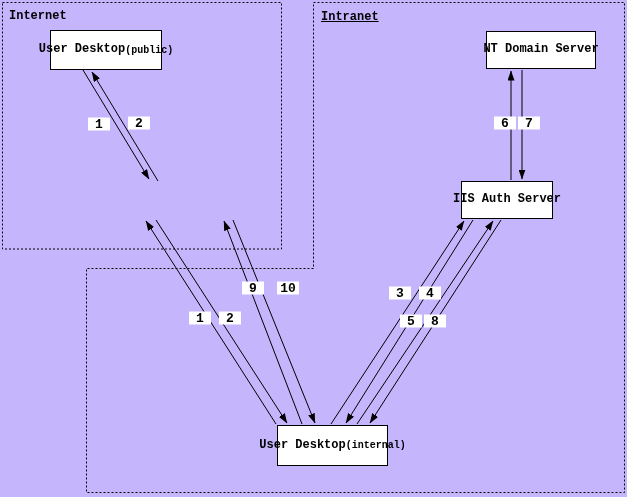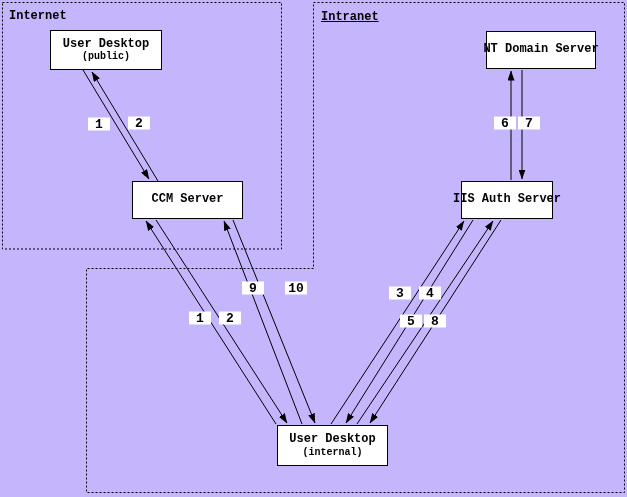--- a/index.html
+++ b/index.html
@@ -12,21 +12,20 @@
     color: #000000;
     overflow: hidden;
   }
   #wires { position: absolute; left: 0; top: 0; width: 627px; height: 497px; }
   .node {
     position: absolute;
     box-sizing: border-box;
     border: 1px solid #000000;
     background: #ffffff;
     display: flex;
-    flex-direction: column;
     align-items: center;
     justify-content: center;
     text-align: center;
     line-height: 1.1;
   }
   .node .title { font-size: 12px; font-weight: bold; letter-spacing: 0px; white-space: nowrap; }
   .node .subtitle { font-size: 10px; font-weight: bold; white-space: nowrap; }
   .region-label {
     position: absolute;
     font-size: 12px;
@@ -83,40 +82,37 @@
 
   <div class="node" style="left:50px; top:30px; width:112px; height:40px;">
     <div class="title">User Desktop</div>
     <div class="subtitle">(public)</div>
   </div>
 
   <div class="node" style="left:486px; top:31px; width:110px; height:38px;">
     <div class="title">NT Domain Server</div>
   </div>
 
-  <div class="node" style="left:132px; top:181px; width:111px; height:38px;">
-    <div class="title">CCM Server</div>
-  </div>
 
   <div class="node" style="left:461px; top:181px; width:92px; height:38px;">
     <div class="title">IIS Auth Server</div>
   </div>
 
   <div class="node" style="left:277px; top:425px; width:111px; height:41px;">
     <div class="title">User Desktop</div>
     <div class="subtitle">(internal)</div>
   </div>
 
   <div id="flow-labels">
       <div class="flow-label" style="left: 99px; top: 124px;">1</div>
       <div class="flow-label" style="left: 139px; top: 123px;">2</div>
       <div class="flow-label" style="left: 200px; top: 318px;">1</div>
       <div class="flow-label" style="left: 230px; top: 318px;">2</div>
       <div class="flow-label" style="left: 253px; top: 288px;">9</div>
-      <div class="flow-label" style="left: 296px; top: 288px; text-align: center;">10</div>
+      <div class="flow-label" style="left: 288px; top: 288px; text-align: center;">10</div>
       <div class="flow-label" style="left: 400px; top: 293px;">3</div>
       <div class="flow-label" style="left: 430px; top: 293px;">4</div>
       <div class="flow-label" style="left: 411px; top: 321px;">5</div>
       <div class="flow-label" style="left: 435px; top: 321px;">8</div>
       <div class="flow-label" style="left: 505px; top: 123px;">6</div>
       <div class="flow-label" style="left: 529px; top: 123px;">7</div>
     </div>
 </div>
 
 </body></html>

